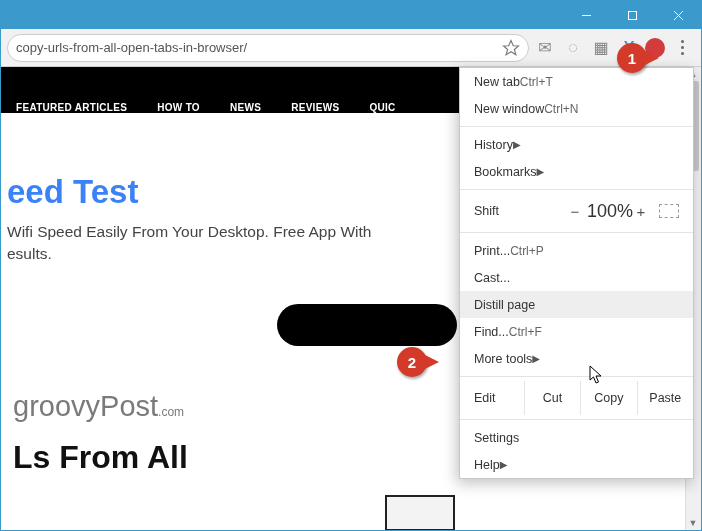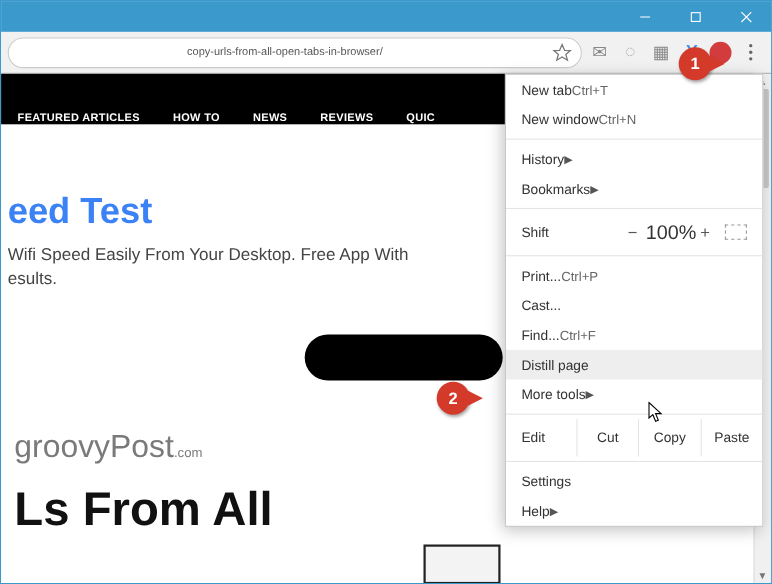--- a/index.html
+++ b/index.html
@@ -3,40 +3,40 @@
 <meta charset="utf-8">
 <style>
   * { box-sizing: border-box; margin: 0; padding: 0; font-family: "Segoe UI", Arial, sans-serif; }
   body { width: 702px; height: 531px; overflow: hidden; background: #fff; position: relative; border: 1px solid #3c99cc; }
   
   .titlebar { height: 28px; background: #3c99cc; display: flex; justify-content: flex-end; align-items: center; }
   .tb-btn { width: 46px; height: 28px; display: flex; align-items: center; justify-content: center; color: #fff; }
   .tb-btn svg { width: 11px; height: 11px; stroke: #fff; stroke-width: 1; fill: none; }
   
   .addressbar { height: 38px; background: #f1f1f1; display: flex; align-items: center; padding: 4px 6px; gap: 4px; border-bottom: 1px solid #d0d0d0; }
-  .url-box { flex: 1; height: 28px; background: #fff; border: 1px solid #ccc; border-radius: 14px; display: flex; align-items: center; padding: 0 8px; font-size: 10px; color: #555; overflow: hidden; white-space: nowrap; text-align: center; }
+  .url-box { flex: 1; height: 28px; background: #fff; border: 1px solid #ccc; border-radius: 14px; display: flex; align-items: center; padding: 0 8px; font-size: 13px; color: #555; overflow: hidden; white-space: nowrap; }
   .url-text { flex: 1; overflow: hidden; }
   .star { width: 18px; height: 18px; fill: none; stroke: #777; stroke-width: 1.5; }
   .ext-icn { width: 24px; height: 24px; display: flex; align-items: center; justify-content: center; color: #888; font-size: 16px; }
   .ext-blue { color: #4a90e2; font-weight: bold; }
   .avatar { width: 20px; height: 20px; border-radius: 50%; background: #d23c3c; }
   .menu-btn { width: 26px; height: 26px; display: flex; flex-direction: column; align-items: center; justify-content: center; gap: 3px; }
   .menu-btn span { width: 3px; height: 3px; border-radius: 50%; background: #666; }
   
   .page { position: relative; height: calc(100% - 66px); background: #fff; }
   .navbar { background: #000; color: #fff; height: 46px; display: flex; align-items: flex-end; font-size: 10px; font-weight: bold; letter-spacing: 0.3px; }
   .navbar .nav-item { padding: 0 15px; white-space: nowrap; }
   
   .content { padding: 60px 6px 10px; color: #333; }
   .headline { font-size: 33px; font-weight: bold; color: #3b82f6; margin-bottom: 10px; }
   .subline { font-size: 15.5px; color: #444; line-height: 1.4; max-width: 380px; }
   .pill { margin-top: 40px; width: 180px; height: 42px; background: #000; border-radius: 21px; margin-left: 270px; }
   
   .logo-row { margin-top: 44px; font-family: Georgia, serif; font-size: 29px; color: #7a7a7a; padding-left: 6px; }
-  .logo-row .hl { font-size: 43px; font-weight: bold; color: #111; margin-top: 16px; font-family: "Segoe UI", Arial, sans-serif; }
+  .logo-row .hl { font-size: 32px; font-weight: bold; color: #111; margin-top: 16px; font-family: "Segoe UI", Arial, sans-serif; }
   
   .thumb-box { position: absolute; left: 384px; top: 428px; width: 70px; height: 36px; border: 2px solid #222; background: #f3f3f3; }
   
   .dropdown { position: absolute; top: 66px; right: 7px; width: 235px; background: #fff; border: 1px solid #c7c7c7; box-shadow: -2px 4px 14px rgba(0,0,0,.25); font-size: 12.5px; color: #333; z-index: 30; }
   .dropdown .row { height: 27px; display: flex; align-items: center; padding: 0 14px; }
   .dropdown .row:hover, .dropdown .row.hovered { background: #eee; }
   .dropdown .shortcut { color: #666; font-size: 12px; }
   .dropdown .arrow { color: #555; font-size: 10px; }
   .dropdown hr { border: none; border-top: 1px solid #e4e4e4; margin: 4px 0; }
   .zoom-row { height: 34px; display: flex; align-items: center; padding: 0 14px; }
@@ -157,26 +157,26 @@
     <span class="fs-icn"></span>
   </div>
   <hr>
   <div class="row">
       <span>Print...</span>
       <span class="shortcut">Ctrl+P</span>
     </div>
   <div class="row">
       <span>Cast...</span>
     </div>
+  <div class="row hovered">
+      <span>Distill page</span>
+    </div>
   <div class="row">
       <span>Find...</span>
       <span class="shortcut">Ctrl+F</span>
-    </div>
-  <div class="row hovered">
-      <span>Distill page</span>
     </div>
   <div class="row">
       <span>More tools</span>
       <span class="arrow">▶</span>
     </div>
   <hr>
   <div class="edit-row">
     <div class="cell">Edit</div>
     <div class="cell">Cut</div>
     <div class="cell">Copy</div>

